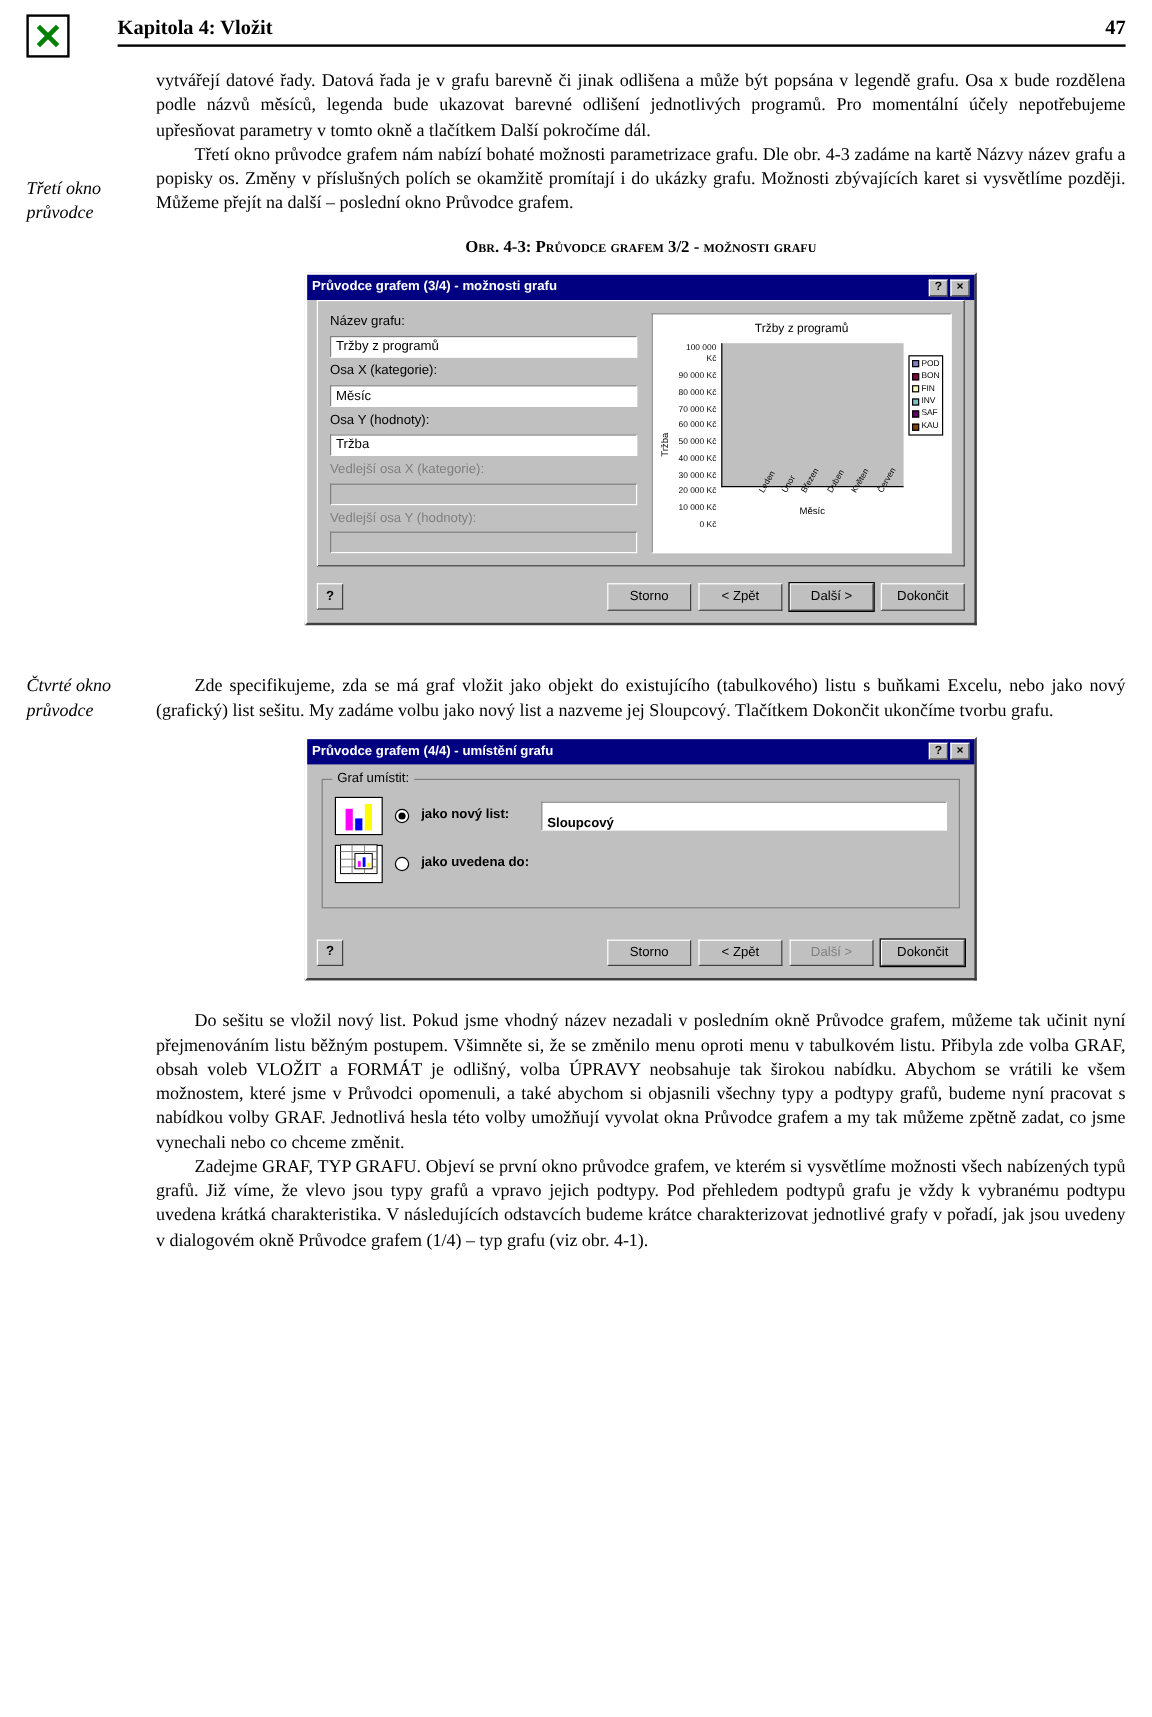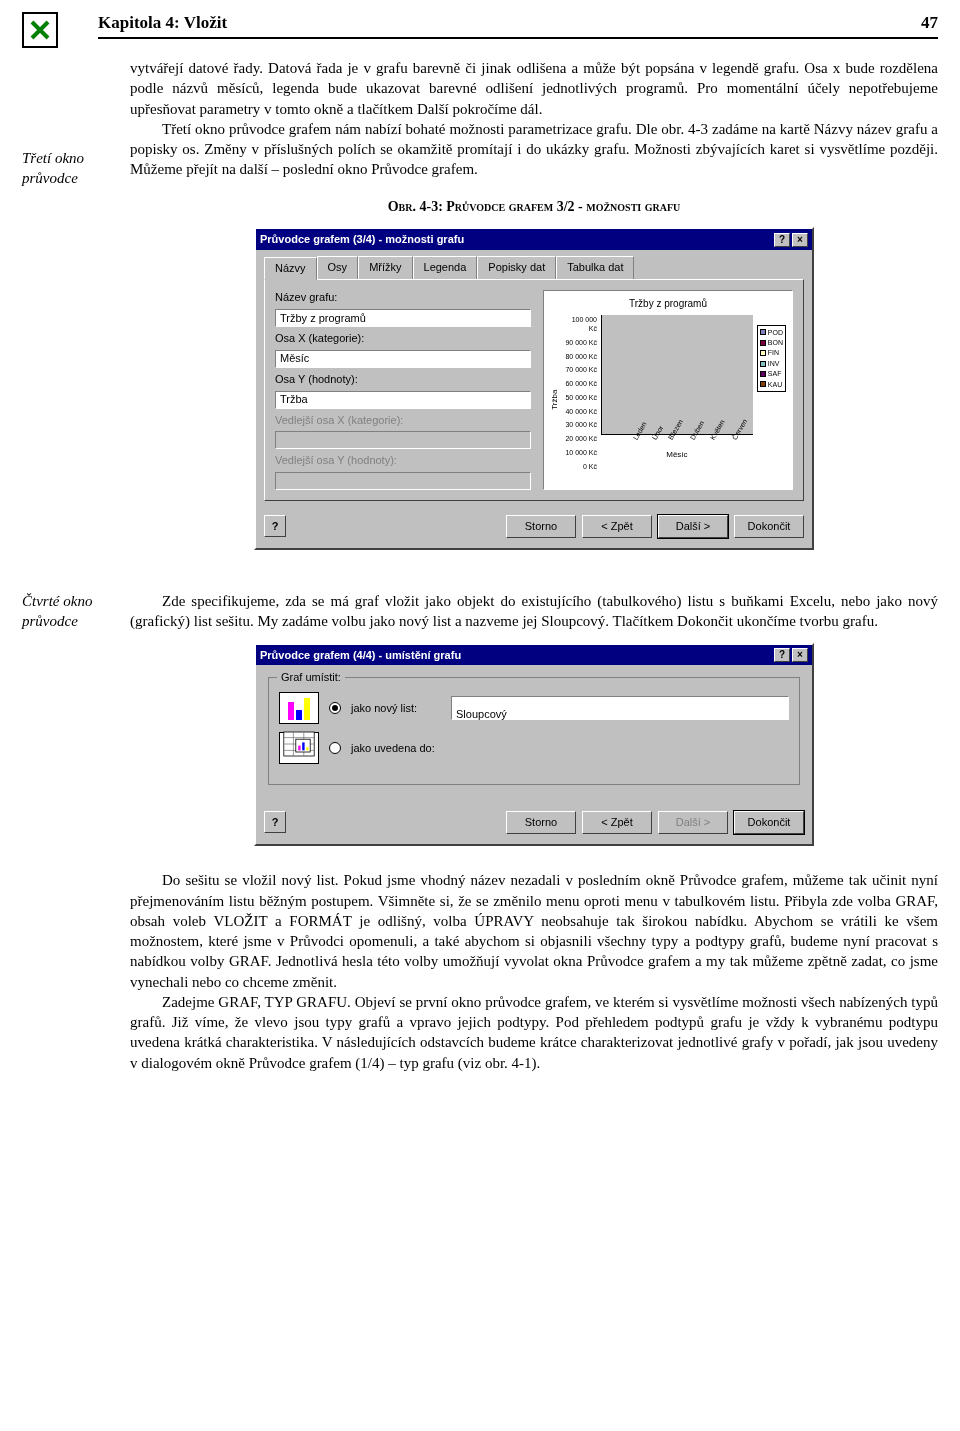--- a/index.html
+++ b/index.html
@@ -221,20 +221,21 @@
   }
   .groupbox-title {
     position: absolute; top: -8px; left: 8px;
     background: #c0c0c0;
     padding: 0 4px;
     font-size: 11px;
   }
   .radio-row {
     display: flex; align-items: center; gap: 10px;
     margin-bottom: 8px;
+    font-weight: bold;
   }
   .chart-icon {
     width: 40px; height: 32px;
     background: #fff;
     border: 1px solid #000;
     display: flex; align-items: flex-end; justify-content: center;
     gap: 2px; padding: 3px;
   }
   .chart-icon.sheet { background: #fff; }
   .chart-icon .mb { width: 6px; }
@@ -295,28 +296,20 @@
 
     <div class="fig-caption">Obr. 4-3: Průvodce grafem 3/2 - možnosti grafu</div>
 
     <div class="dialog dlg1">
       <div class="titlebar">
         <span>Průvodce grafem (3/4) - možnosti grafu</span>
         <div class="titlebar-btns">
           <div class="tbtn">?</div>
           <div class="tbtn">×</div>
         </div>
-      </div>
-      <div class="tabs">
-        <div class="tab active">Názvy</div>
-        <div class="tab">Osy</div>
-        <div class="tab">Mřížky</div>
-        <div class="tab">Legenda</div>
-        <div class="tab">Popisky dat</div>
-        <div class="tab">Tabulka dat</div>
       </div>
       <div class="tabpanel">
         <div class="form-col">
           <div class="form-label">Název grafu:</div>
           <div class="text-input">Tržby z programů</div>
           <div class="form-label">Osa X (kategorie):</div>
           <div class="text-input">Měsíc</div>
           <div class="form-label">Osa Y (hodnoty):</div>
           <div class="text-input">Tržba</div>
           <div class="form-label dim">Vedlejší osa X (kategorie):</div>

